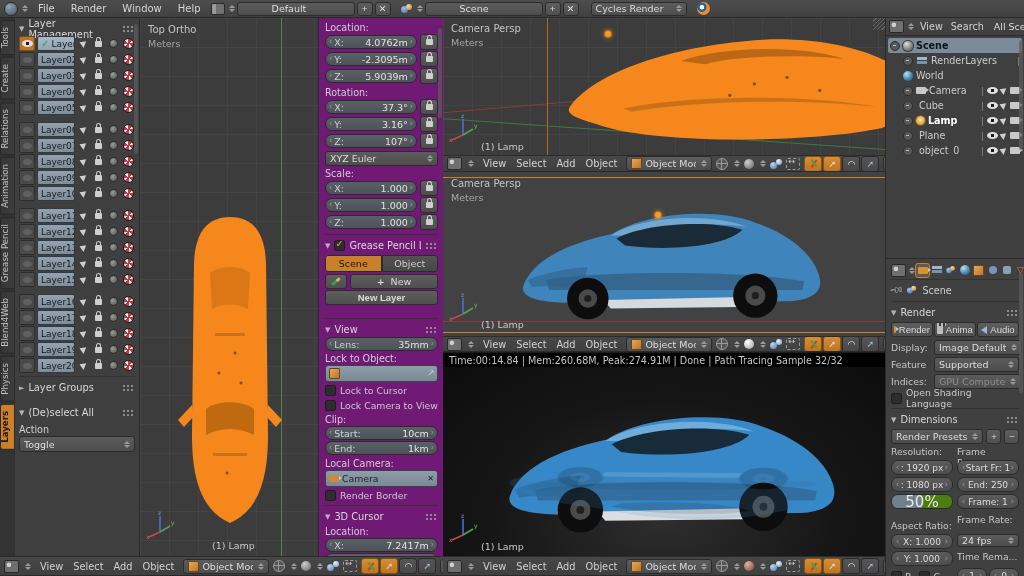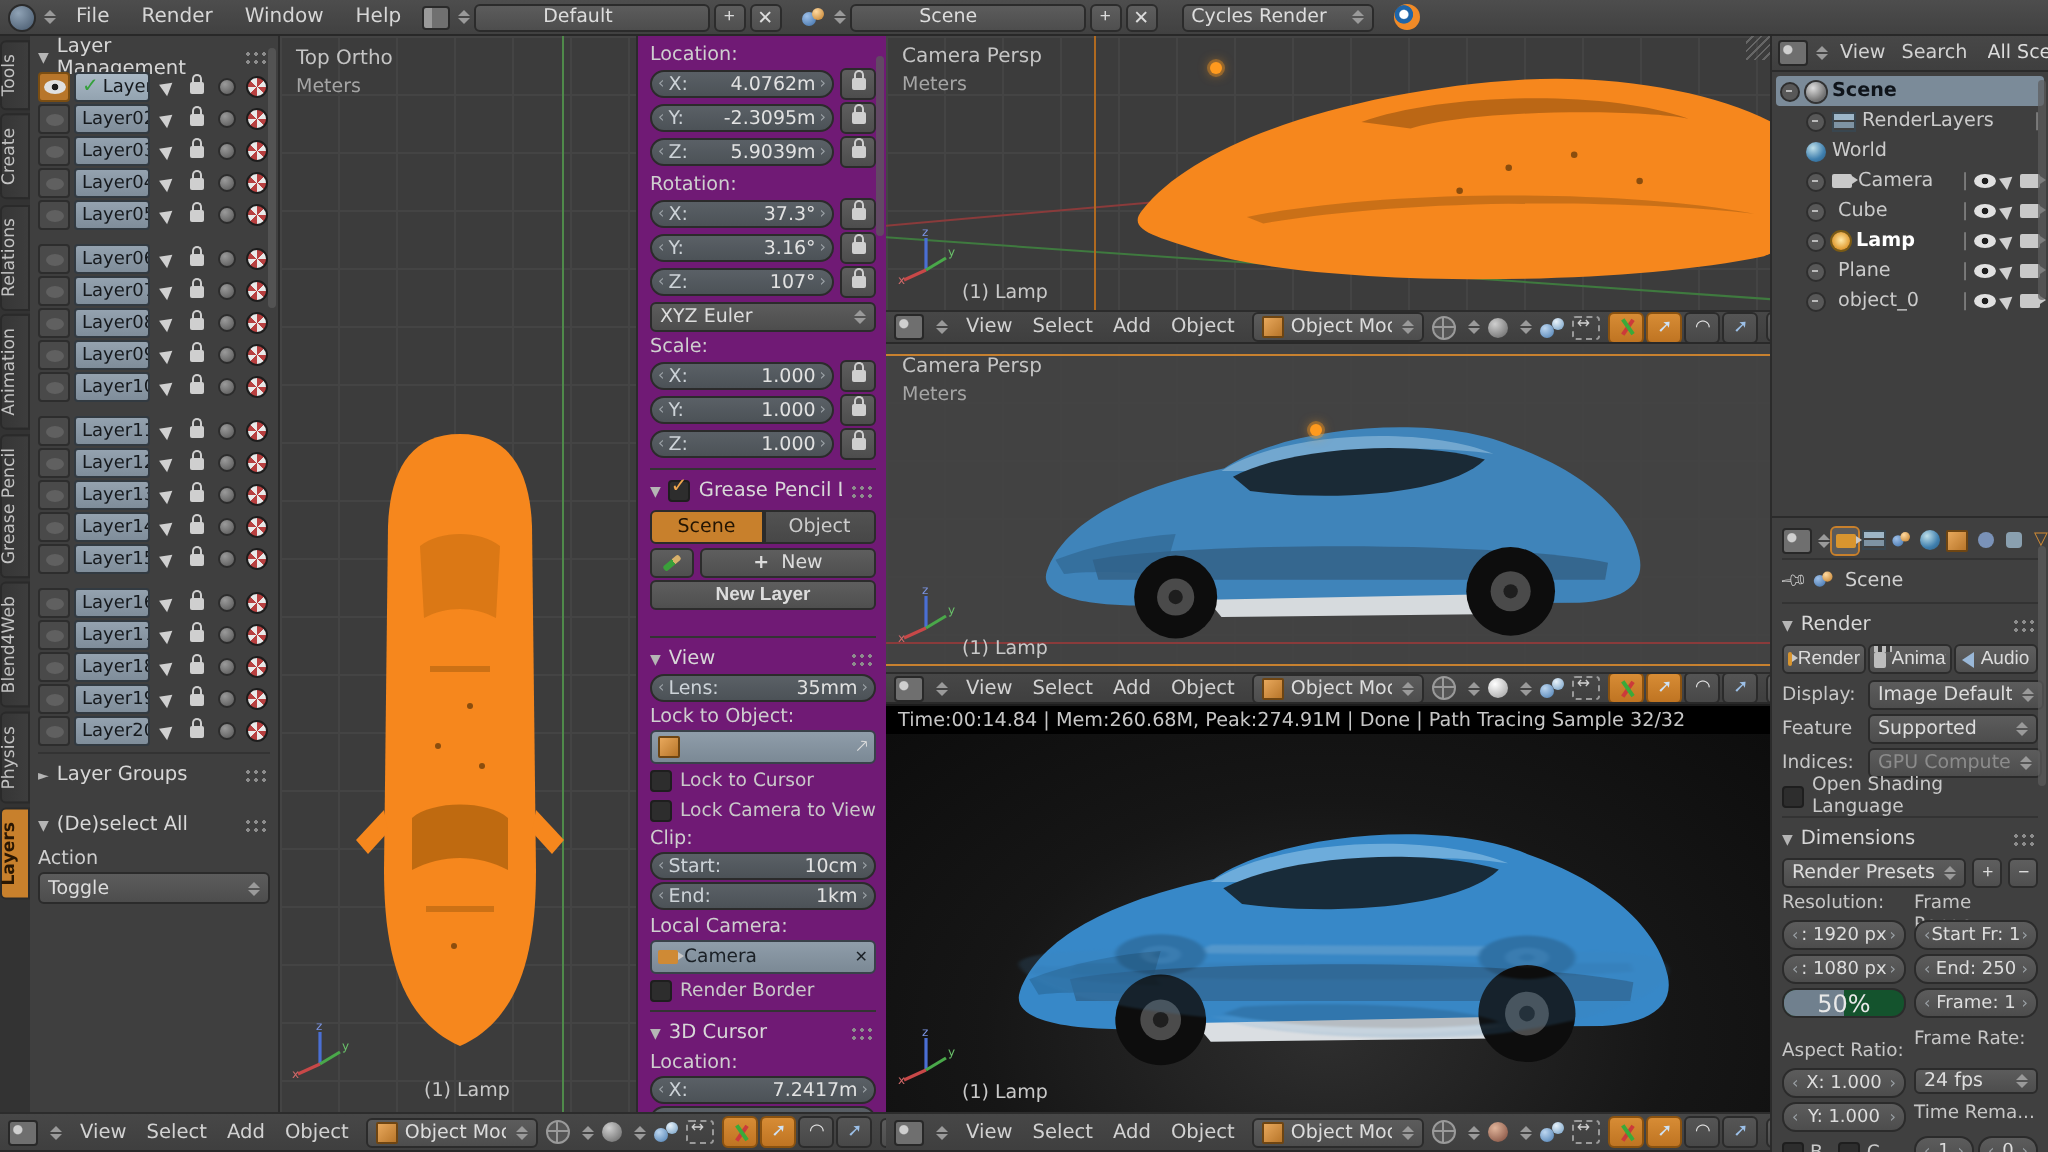--- a/index.html
+++ b/index.html
@@ -190,22 +190,22 @@
   .pbread{display:flex;align-items:center;gap:4px;height:16px;font-size:9.6px;color:#d0d0d0;}
   .pinic{color:#cfcfcf;font-size:9px;transform:rotate(40deg);}
   .prow{display:flex;align-items:center;gap:3px;margin:2px 0;}
   .prow .plab{width:40px;flex:none;color:#c6c6c6;font-size:9.3px;}
   .btn3{display:flex;gap:1px;margin:2px 0;}
   .btn3 .btn{flex:1;overflow:hidden;white-space:nowrap;padding:0 2px;}
   .two-col{display:grid;grid-template-columns:1fr 1fr;gap:2px 4px;margin-top:2px;}
   .col-label{font-size:9.2px;color:#c6c6c6;height:12px;}
   .pill{display:flex;align-items:center;justify-content:space-between;background:linear-gradient(#5c5c5c,#4d4d4d);
        border:1px solid #2b2b2b;border-radius:7px;height:13px;padding:0 4px;font-size:9px;color:#ddd;white-space:nowrap;overflow:hidden;}
-  .slider{position:relative;background:#14532d;border:1px solid #2b2b2b;border-radius:7px;height:13px;overflow:hidden;
-       display:flex;align-items:center;justify-content:center;font-size:12px;color:#e8e8e8;}
+  .slider{position:relative;background:#4d7c0f;border:1px solid #2b2b2b;border-radius:7px;height:13px;overflow:hidden;
+       display:flex;align-items:center;justify-content:center;font-size:15px;color:#e8e8e8;}
   .slider::before{content:"";position:absolute;left:0;top:0;bottom:0;width:50%;background:#70808e;}
   .slider span{position:relative;}
   .disabled{color:#8c8c8c;}
   
   .ic-clap{width:9px;height:8px;background:#bdbdbd;border-radius:1px;position:relative;display:inline-block;}
   .ic-clap::before{content:"";position:absolute;left:0;top:-3px;width:9px;height:3px;
        background:repeating-linear-gradient(90deg,#bdbdbd 0 2px,#3a3a3a 2px 4px);}
   .ic-spk{width:0;height:0;border-top:4px solid transparent;border-bottom:4px solid transparent;
        border-right:6px solid #9ab8d8;display:inline-block;}
   

